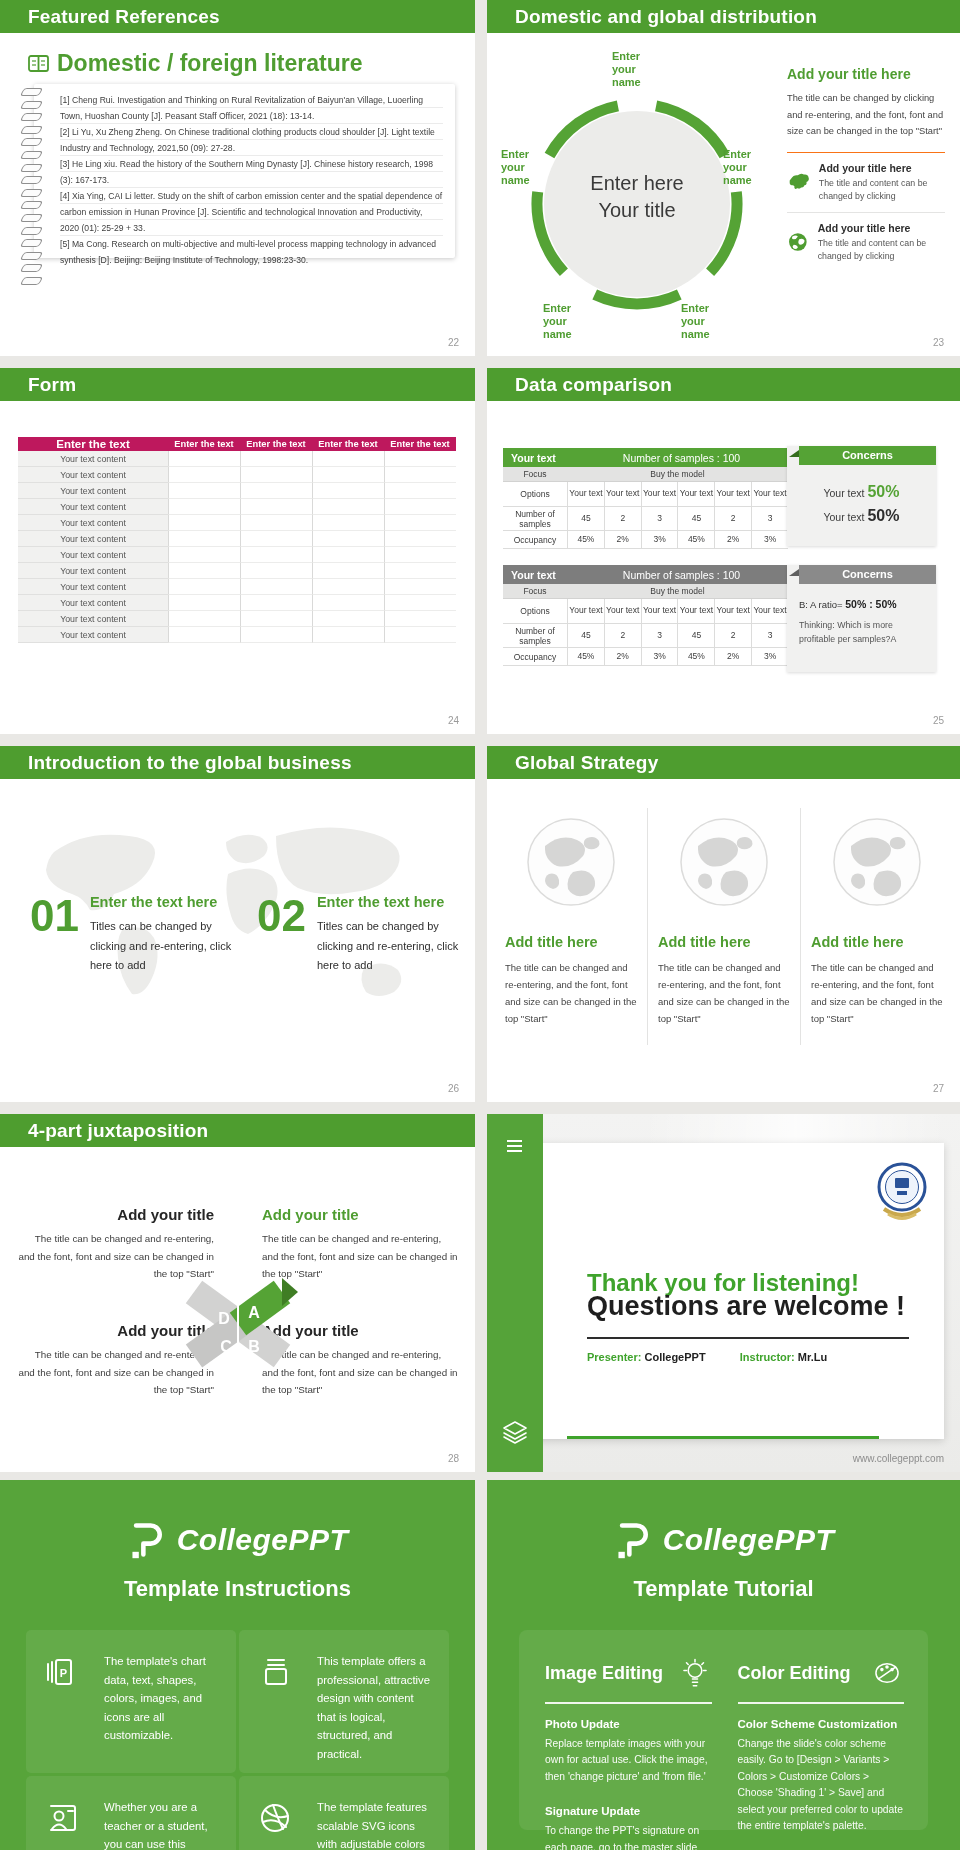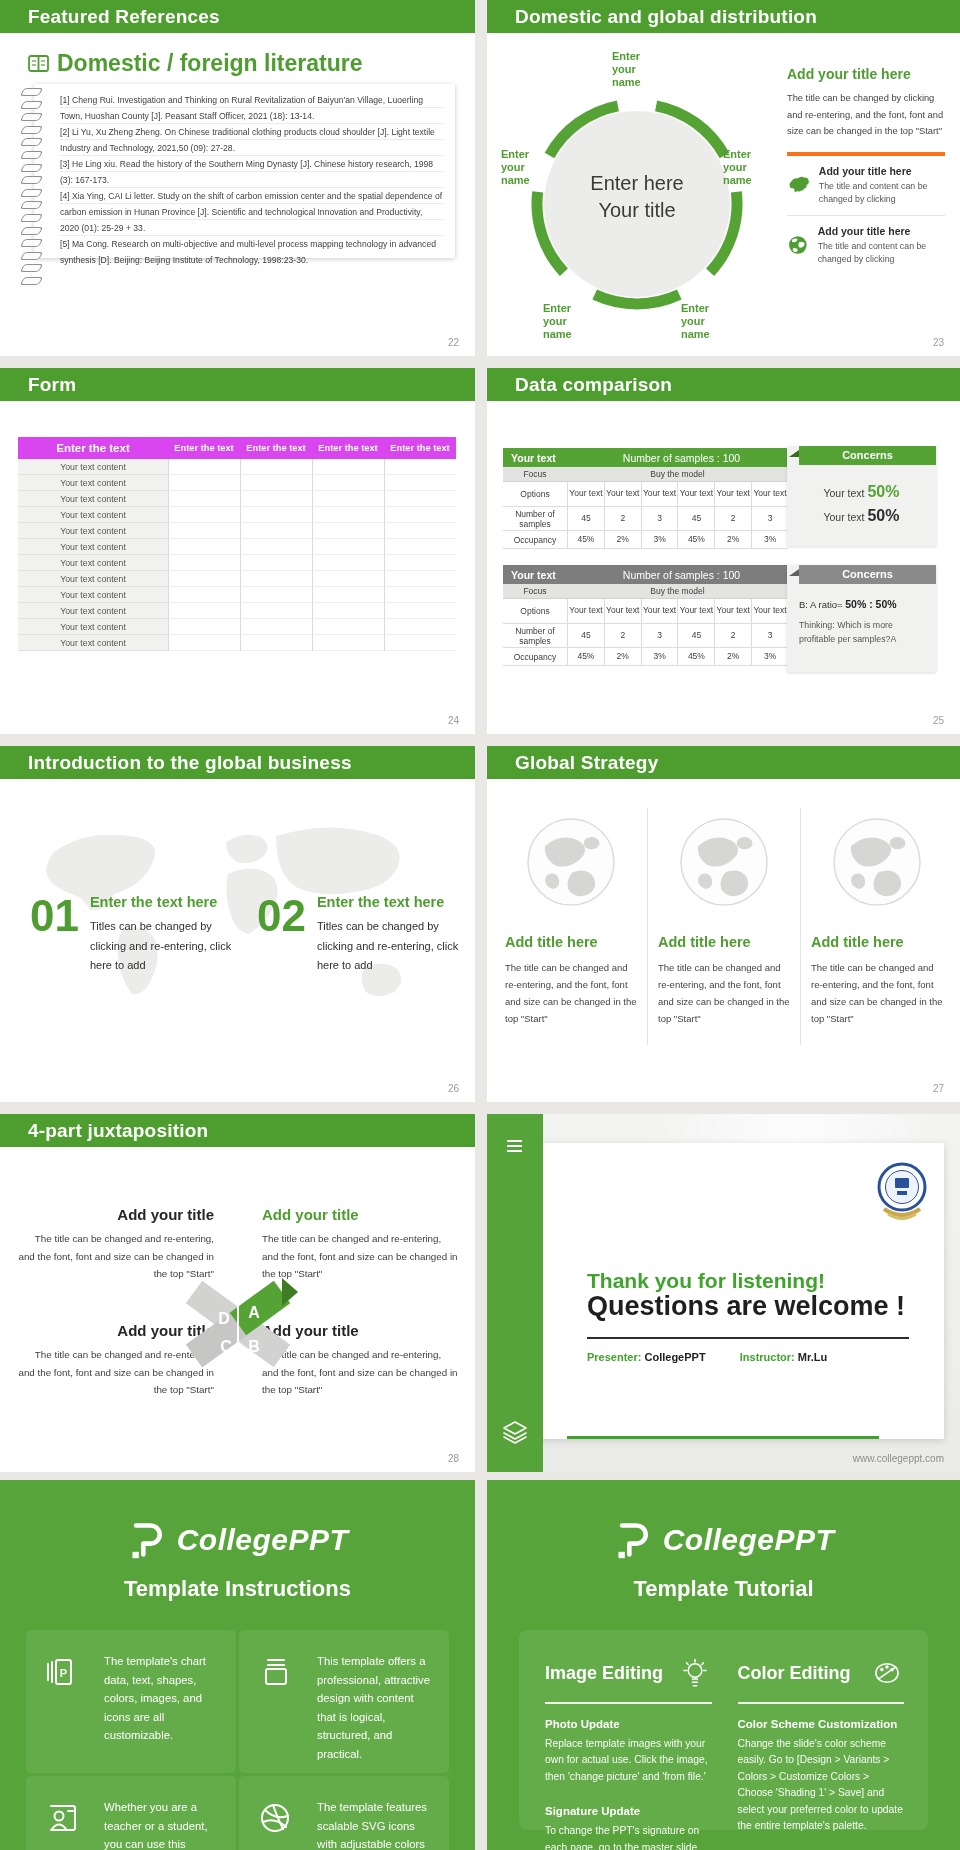--- a/index.html
+++ b/index.html
@@ -32,31 +32,31 @@
                 color:#3a3a3a;font-size:20px;line-height:27px;}
   .node{position:absolute;width:50px;color:#4f9d31;font-weight:bold;
         font-size:11px;line-height:13px;}
   .nodes .node:nth-child(1){left:111px;top:0;}
   .nodes .node:nth-child(2){left:0;top:98px;}
   .nodes .node:nth-child(3){left:222px;top:98px;}
   .nodes .node:nth-child(4){left:42px;top:252px;}
   .nodes .node:nth-child(5){left:180px;top:252px;}
   .s23-right{position:absolute;left:300px;top:66px;width:158px;}
   .s23-rh{color:#4f9d31;font-weight:bold;font-size:14px;margin-bottom:8px;}
-  .s23-rb{font-size:9.3px;color:#444;line-height:16.5px;border-bottom:4px solid #f97316;
+  .s23-rb{font-size:9.3px;color:#444;line-height:16.5px;border-bottom:1px solid #f97316;
           padding-bottom:12px;}
   .s23-item{display:flex;gap:9px;padding:9px 0;border-bottom:1px solid #e4e4e3;align-items:center;}
   .s23-item:last-child{border-bottom:none;}
   .s23-ih{font-weight:bold;font-size:10.5px;color:#2e2e2e;margin-bottom:3px;}
   .s23-ib{font-size:8.8px;color:#555;line-height:13px;}
 
   
   #s24{left:0;top:368px;width:475px;height:366px;}
   .ftable{position:absolute;left:18px;top:69px;width:438px;}
-  .ft-head{display:flex;background:#d946ef;color:#fff;font-weight:bold;height:22px;
+  .ft-head{display:flex;background:#be185d;color:#fff;font-weight:bold;height:14px;
            align-items:center;text-align:center;}
   .ft-head .ft-h{flex:1;font-size:9.3px;}
   .ft-head .ft-h:nth-child(1){flex:none;width:150px;font-size:11.5px;}
   .ft-row{display:flex;height:16px;}
   .ft-c1{width:150px;background:#f1f1f0;font-size:8.8px;color:#555;text-align:center;
          line-height:16px;border-bottom:1px solid #e0e0df;}
   .ft-c{flex:1;border-left:1px solid #d9d9d8;border-bottom:1px solid #ececeb;}
 
   
   #s25{left:487px;top:368px;width:473px;height:366px;}
@@ -133,21 +133,21 @@
   .thx-sweep{position:absolute;left:120px;top:-40px;width:420px;height:120px;
              background:linear-gradient(100deg,rgba(255,255,255,0) 10%,rgba(255,255,255,.8) 45%,rgba(255,255,255,0) 80%);
              transform:rotate(-8deg);}
   .thx-bar{position:absolute;left:0;top:0;width:56px;height:358px;background:#55a339;z-index:3;}
   .thx-burger{position:absolute;left:20px;top:26px;width:15px;}
   .thx-burger div{height:2px;background:#fff;margin-bottom:3px;}
   .thx-layers{position:absolute;left:15px;bottom:28px;}
   .thx-card{position:absolute;left:38px;top:29px;width:419px;height:296px;background:#fff;
             box-shadow:0 2px 8px rgba(0,0,0,.15);z-index:2;}
   .thx-badge{position:absolute;right:14px;top:18px;}
-  .thx-green{position:absolute;left:62px;top:126px;color:#3fa32c;font-weight:bold;font-size:21px;}
+  .thx-green{position:absolute;left:62px;top:126px;color:#3fa32c;font-weight:bold;font-size:24px;}
   .thx-big{position:absolute;left:62px;top:148px;color:#1f1f1f;font-weight:bold;font-size:27px;}
   .thx-rule{position:absolute;left:62px;top:194px;width:322px;height:2px;background:#2d2d2d;}
   .thx-people{position:absolute;left:62px;top:208px;font-size:11px;font-weight:bold;color:#222;}
   .thx-people .lab{color:#3fa32c;}
   .thx-people .gap{display:inline-block;width:28px;}
   .thx-dots{position:absolute;left:0;right:0;bottom:0;height:62px;opacity:.5;
             background-image:radial-gradient(#c9c9c9 .7px,transparent .8px);background-size:8px 6px;
             transform:perspective(140px) rotateX(40deg);transform-origin:bottom;}
   .thx-line{position:absolute;left:42px;bottom:0;width:312px;height:3px;background:#3fa32c;}
   .thx-site{position:absolute;right:16px;bottom:8px;font-size:10px;color:#8d8d8d;z-index:4;}

